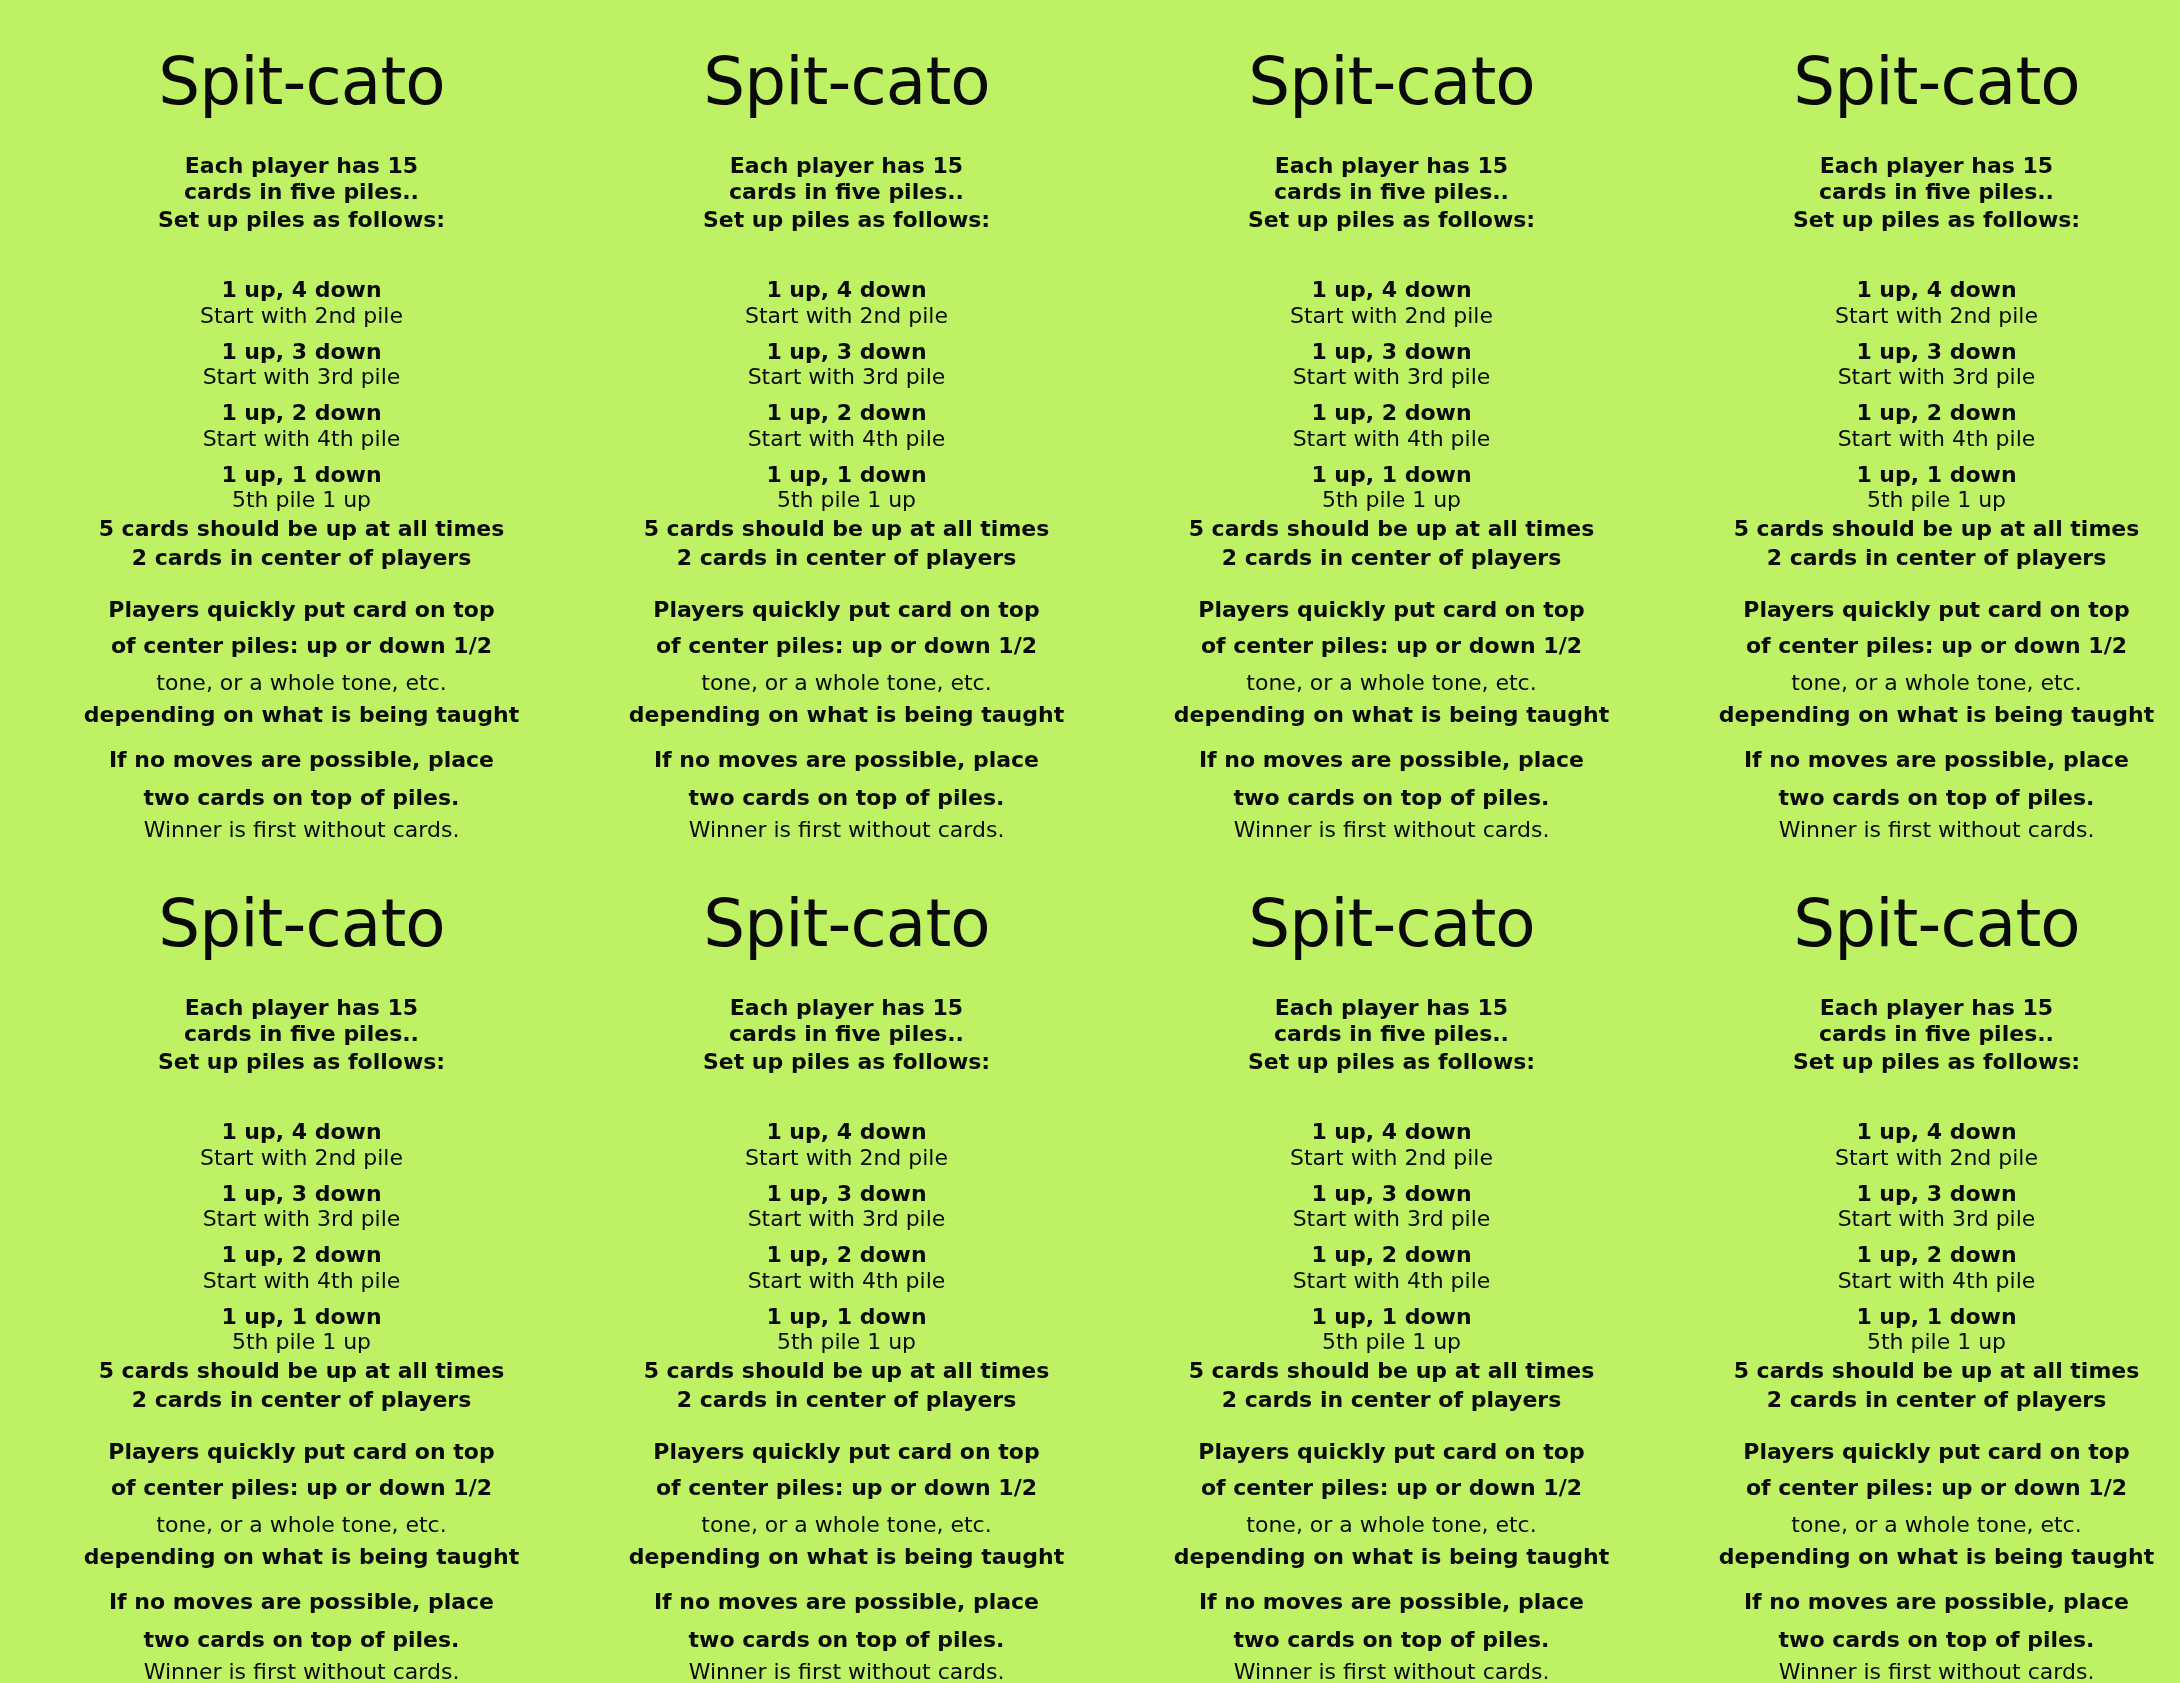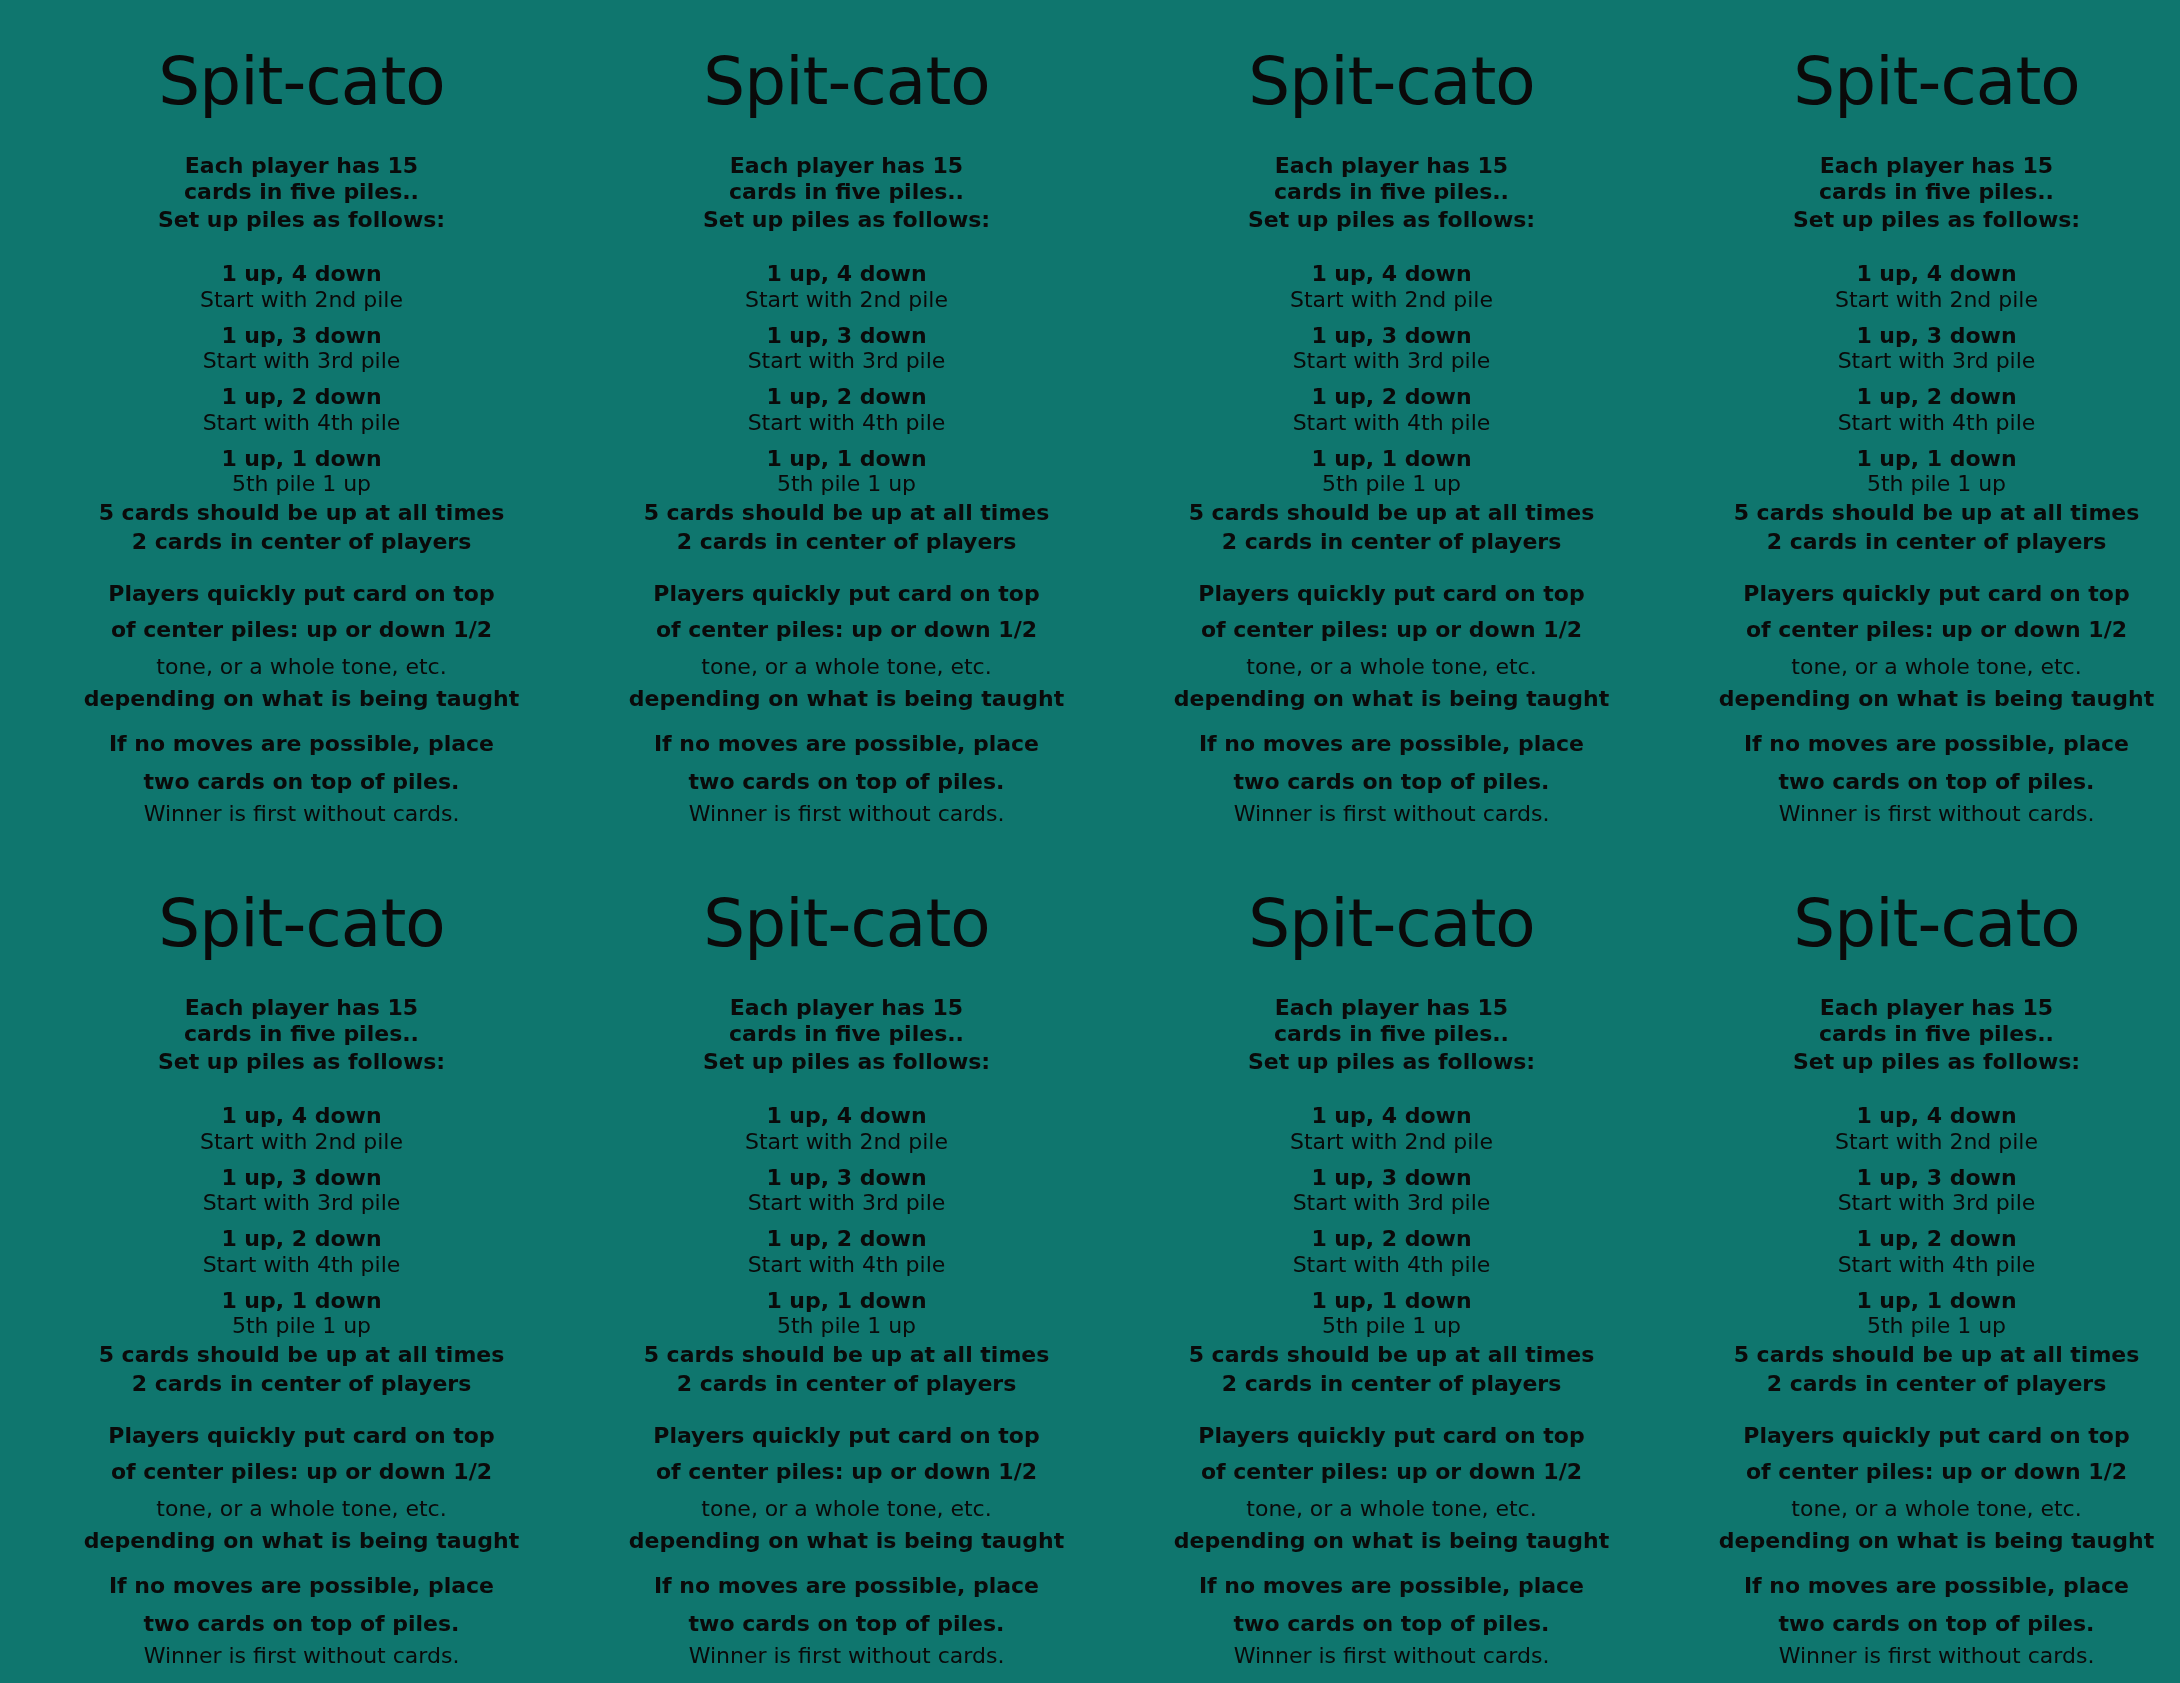--- a/index.html
+++ b/index.html
@@ -9,21 +9,21 @@
     background: #ffffff;
   }
   body {
     font-family: "DejaVu Sans", sans-serif;
     color: #0a0a0a;
     overflow: hidden;
   }
   .sheet {
     width: 2181px;
     height: 1683px;
-    background: #0f766e;
+    background: #bef264;
   }
   .grid {
     display: grid;
     grid-template-columns: repeat(4, 545px);
     grid-template-rows: repeat(2, 842px);
     padding-left: 29px;
   }
   .card {
     width: 545px;
     height: 842px;
@@ -38,21 +38,21 @@
   }
   p {
     font-size: 22px;
     line-height: 25.6px;
   }
   .b { font-weight: 700; }
   .r { font-weight: 400; }
   .intro { margin-top: 32px; }
   .intro p { line-height: 25.6px; }
   .intro p:nth-child(3) { margin-top: 2.6px; }
-  .setup { margin-top: 29px; }
+  .setup { margin-top: 45px; }
   .setup .pair + .pair { margin-top: 10.2px; }
   .setup p { line-height: 25.6px; }
   .rules { margin-top: 1.7px; }
   .rules p { line-height: 29px; }
   .rules p:nth-child(3) { margin-top: 23px; }
   .rules p:nth-child(4) { margin-top: 7px; }
   .rules p:nth-child(5) { margin-top: 7.7px; }
   .rules p:nth-child(6) { margin-top: 2.6px; }
   .rules p:nth-child(7) { margin-top: 16px; }
   .rules p:nth-child(8) { margin-top: 9px; }

